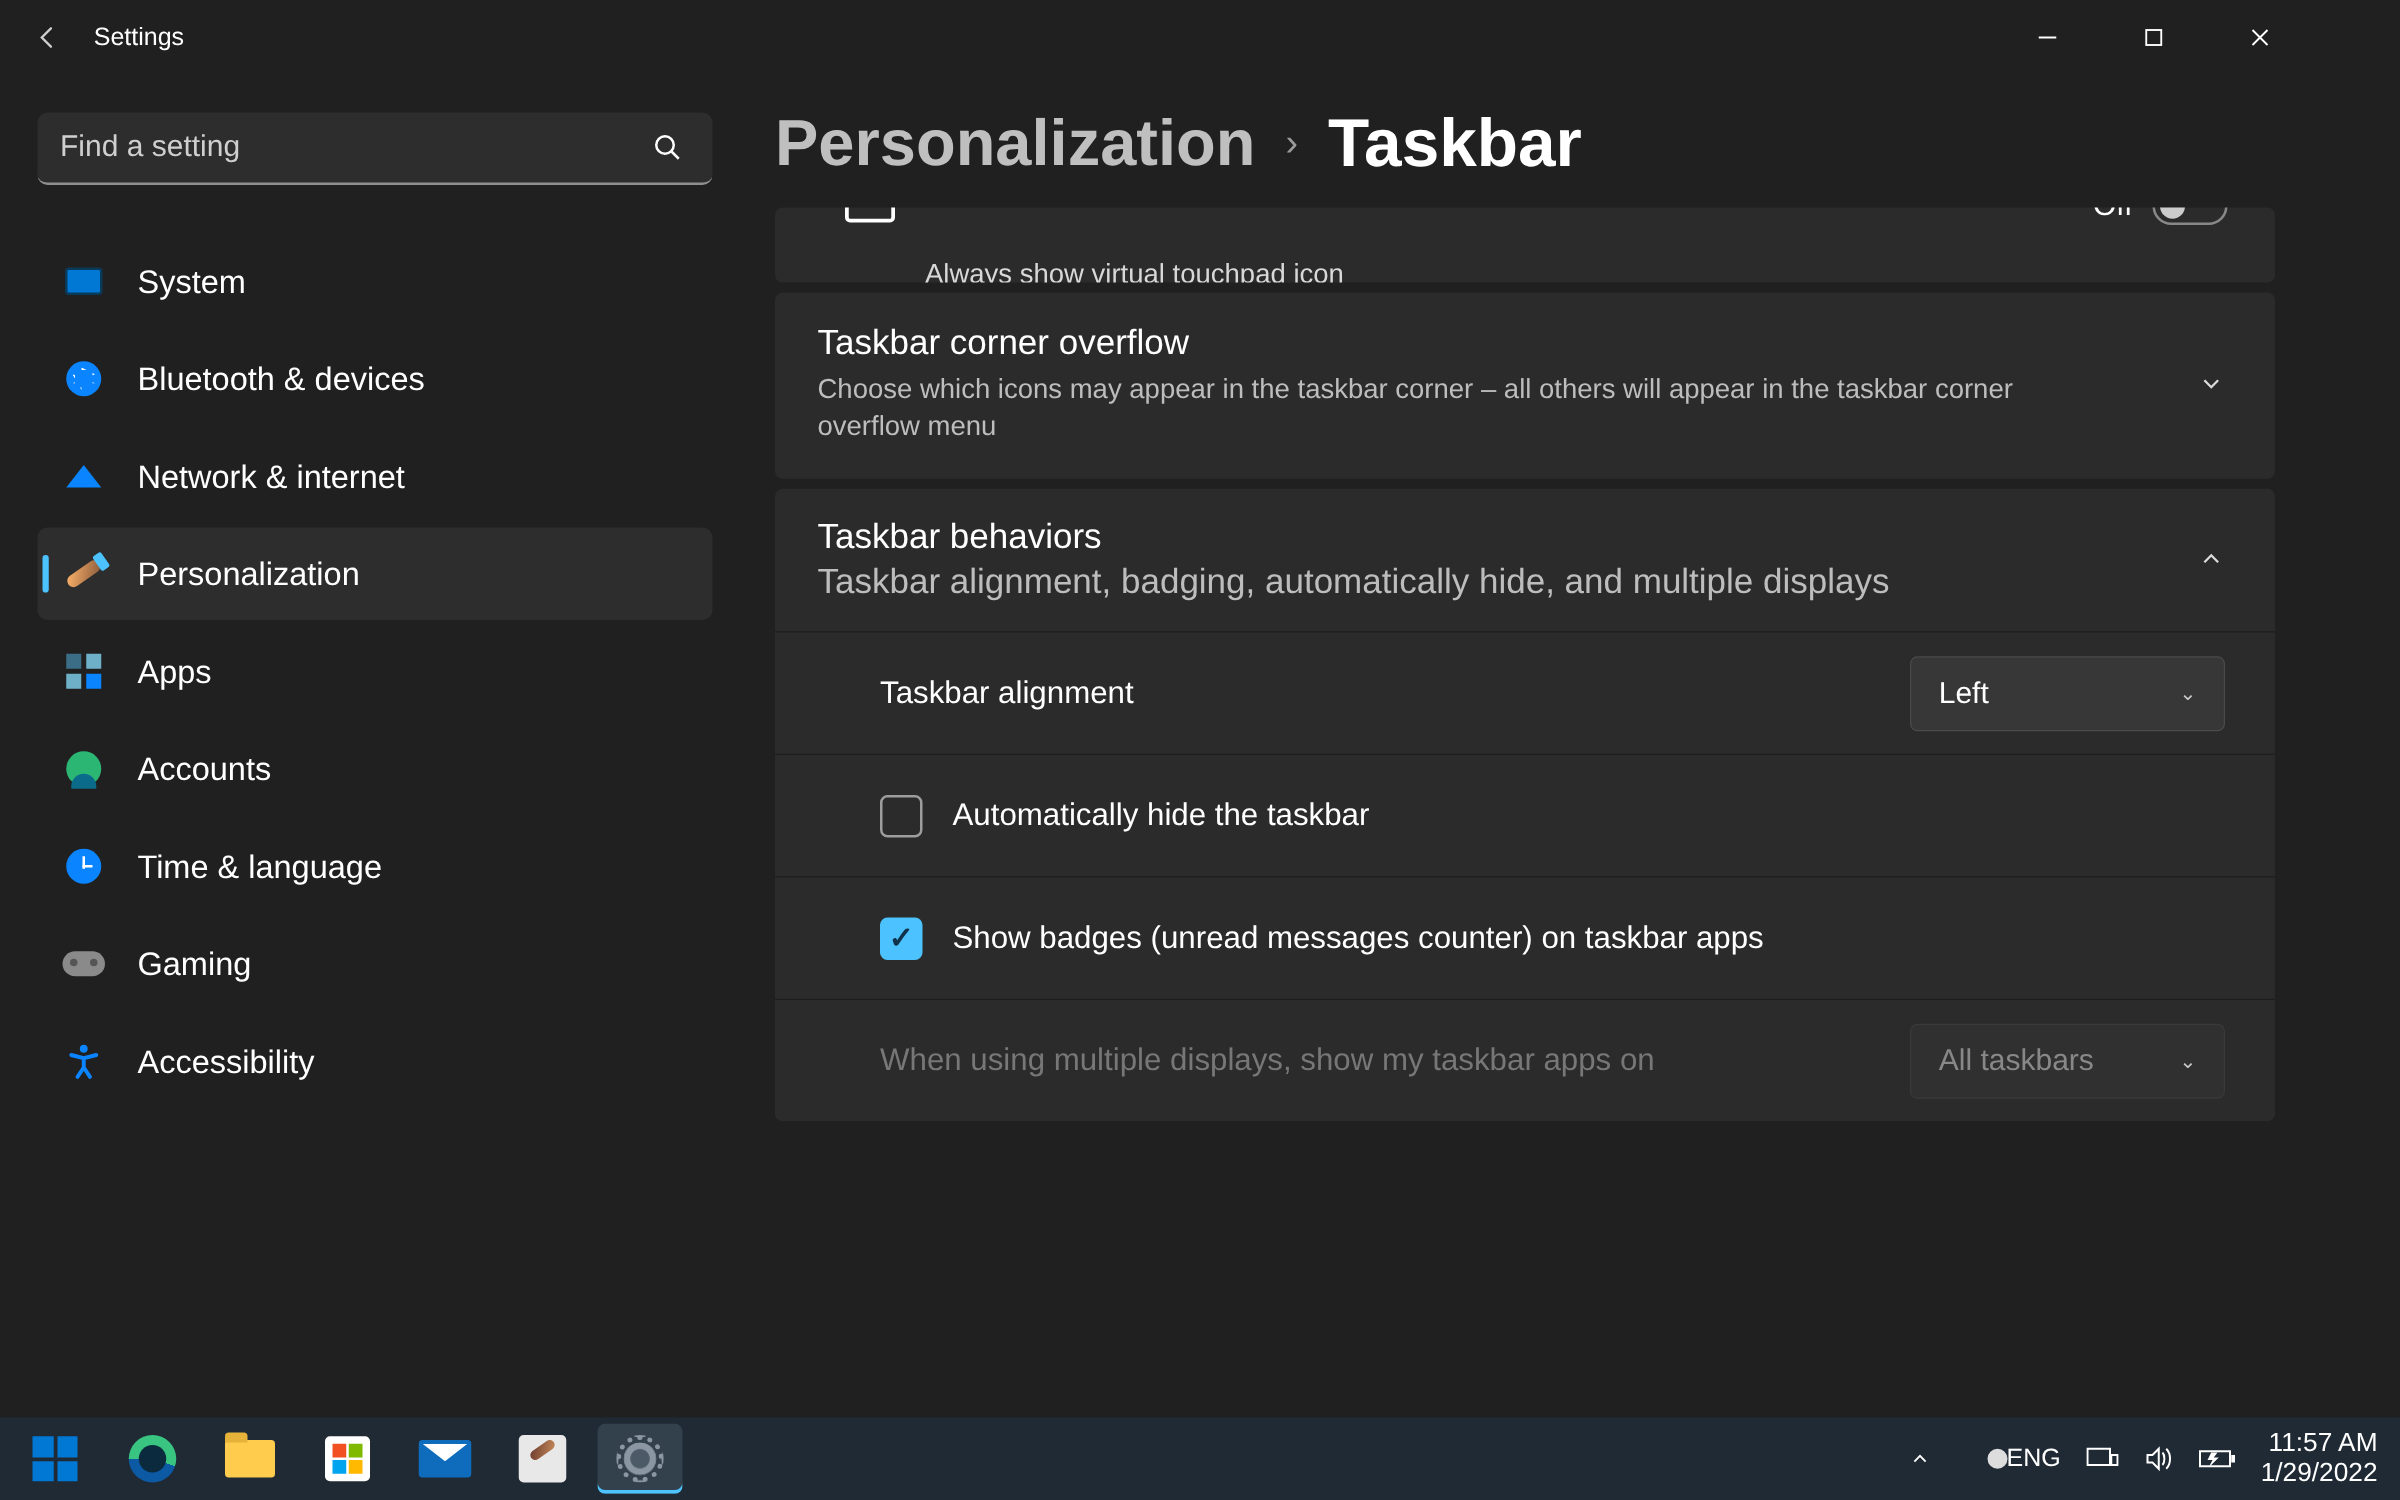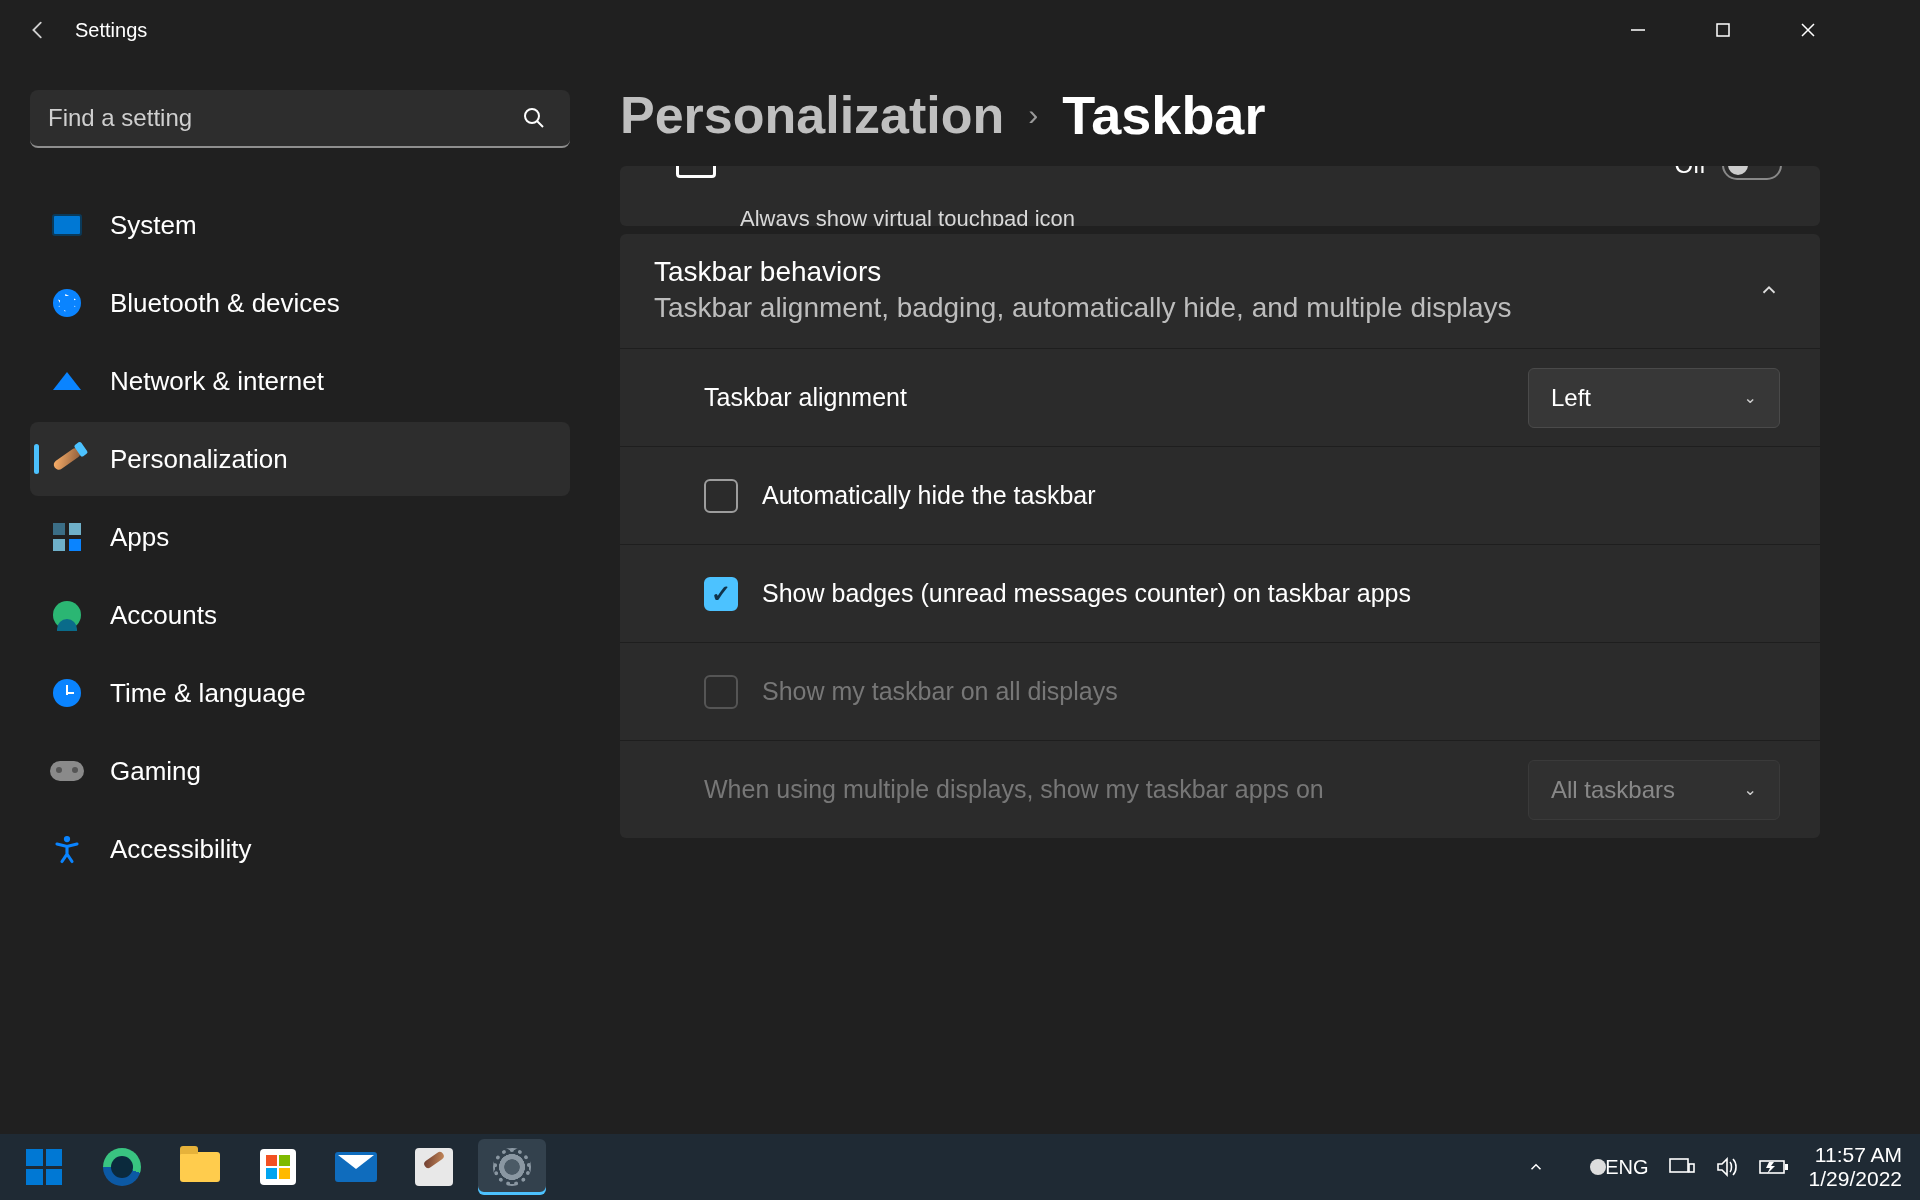--- a/index.html
+++ b/index.html
@@ -219,20 +219,31 @@
       <div class="cards">
         <div class="card card-partial">
           <span class="touch-icon"></span>
           <span class="desc">Always show virtual touchpad icon</span>
           <div class="toggle">
             <span class="toggle-lbl">Off</span>
             <span class="toggle-sw"></span>
           </div>
         </div>
 
+        <div class="card card-exp">
+          <div class="txt">
+            <div class="ttl">Taskbar corner overflow</div>
+            <div class="sub">Choose which icons may appear in the taskbar corner – all others will appear in the taskbar corner overflow menu</div>
+          </div>
+          <span class="chev">
+              <svg width="22" height="22" viewBox="0 0 24 24">
+                <path d="M6 9l6 6 6-6" stroke="#ddd" stroke-width="2" fill="none"></path>
+              </svg>
+            </span>
+        </div>
 
         <div class="sect">
           <div class="sect-head">
             <div>
               <div class="ttl">Taskbar behaviors</div>
               <div class="sub">Taskbar alignment, badging, automatically hide, and multiple displays</div>
             </div>
             <span class="chev">
                 <svg width="22" height="22" viewBox="0 0 24 24">
                   <path d="M6 15l6-6 6 6" stroke="#ddd" stroke-width="2" fill="none"></path>
@@ -247,24 +258,20 @@
                 <span class="dd-chev">⌄</span>
               </div>
             </div>
             <div class="row">
               <span class="cb"></span>
               <span>Automatically hide the taskbar</span>
             </div>
             <div class="row">
               <span class="cb checked">✓</span>
               <span>Show badges (unread messages counter) on taskbar apps</span>
-            </div>
-            <div class="row disabled">
-              <span class="cb disabled"></span>
-              <span>Show my taskbar on all displays</span>
             </div>
             <div class="row disabled">
               <span>When using multiple displays, show my taskbar apps on</span>
               <div class="dd disabled">
                 <span>All taskbars</span>
                 <span class="dd-chev">⌄</span>
               </div>
             </div>
           </div>
         </div>

